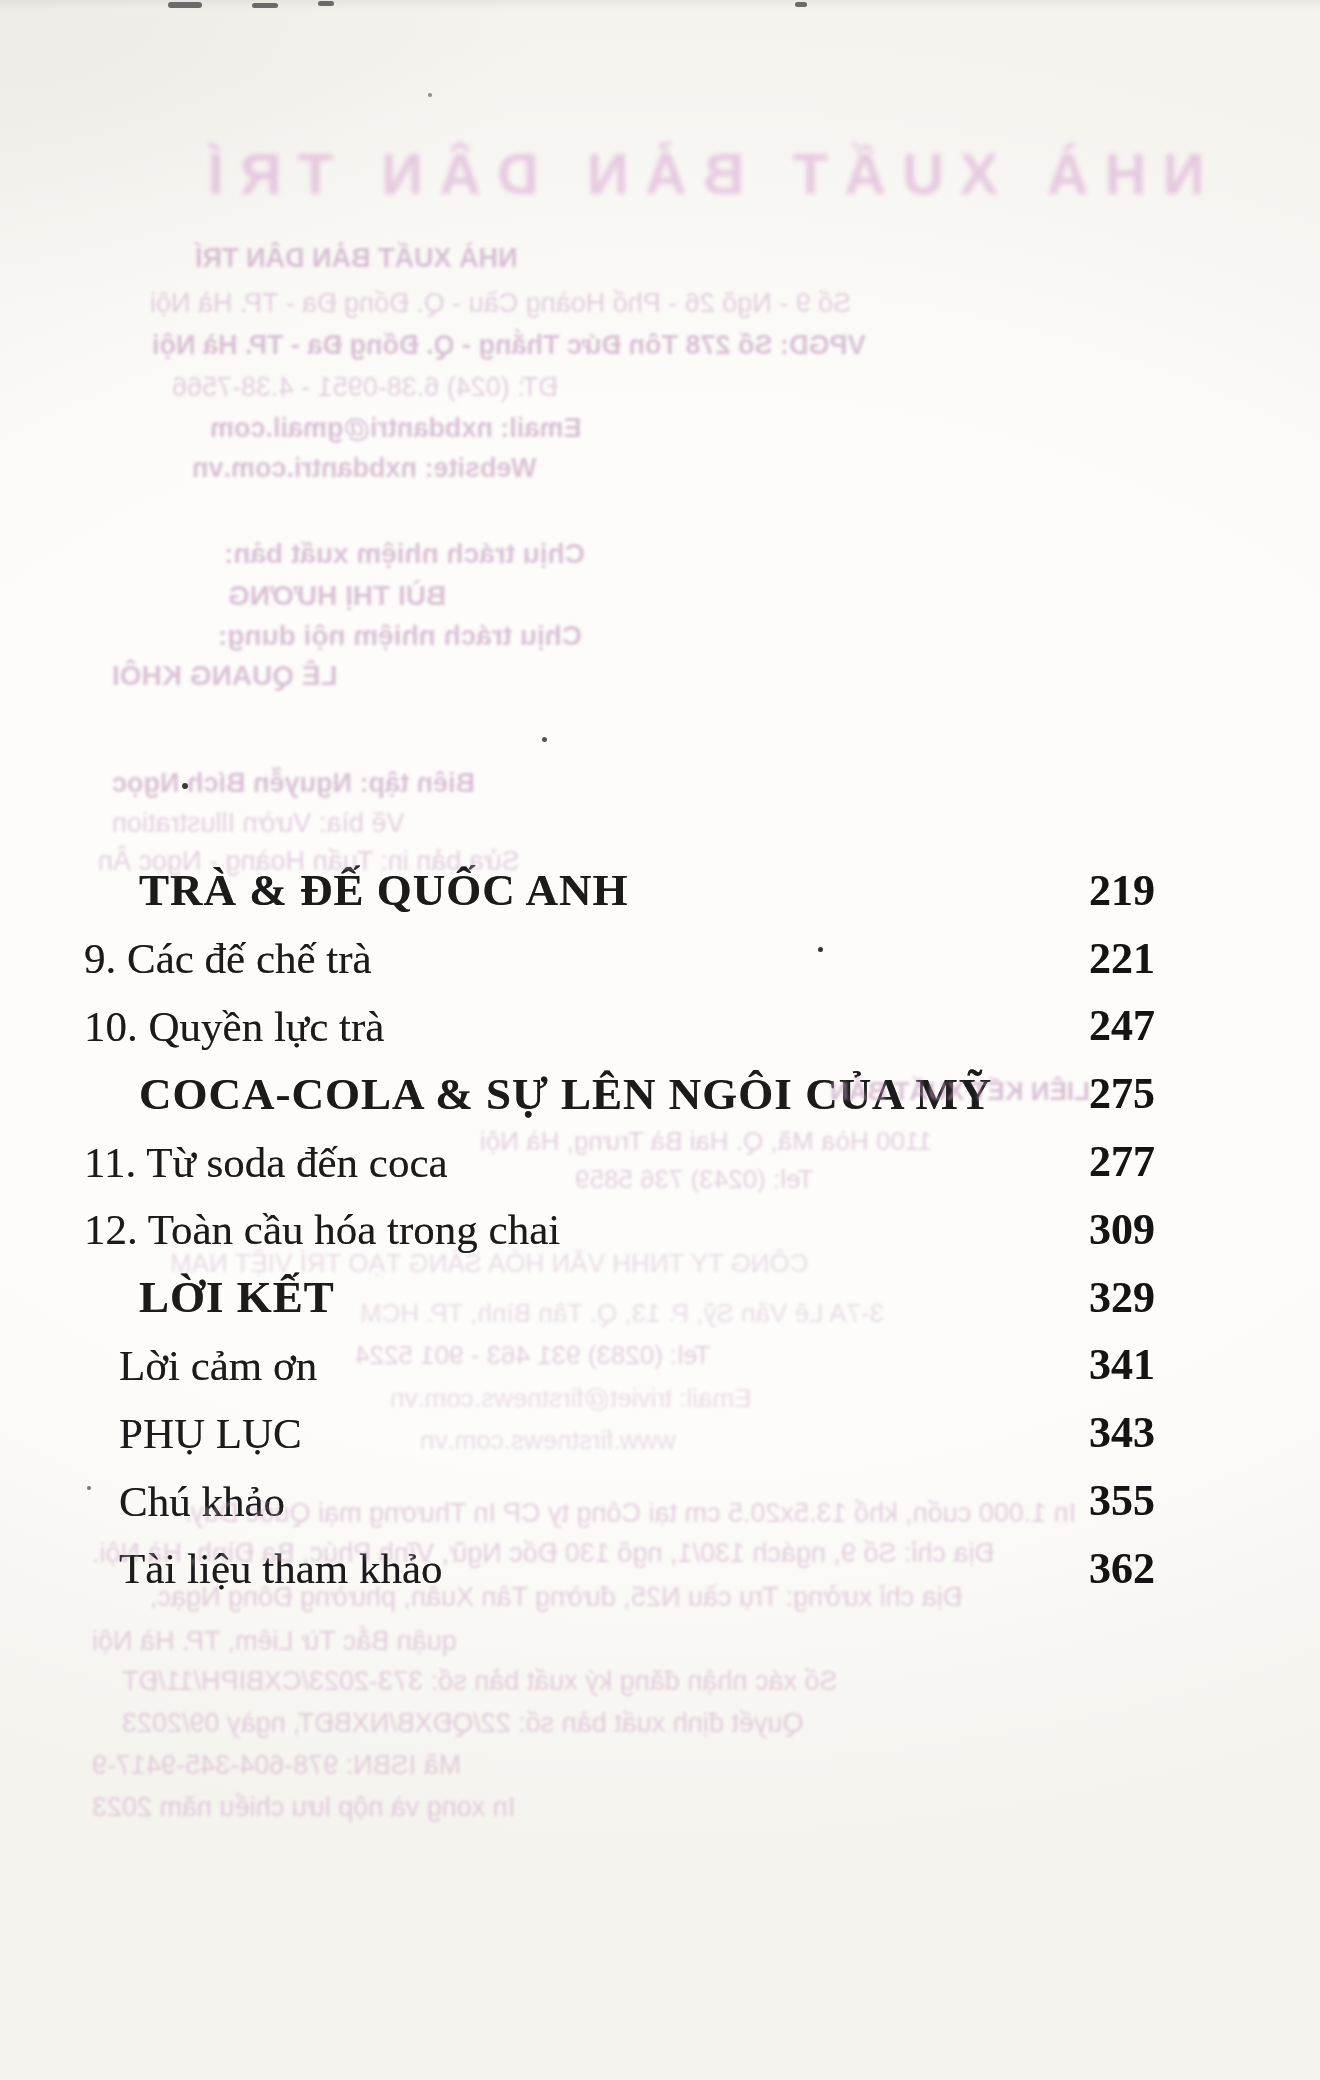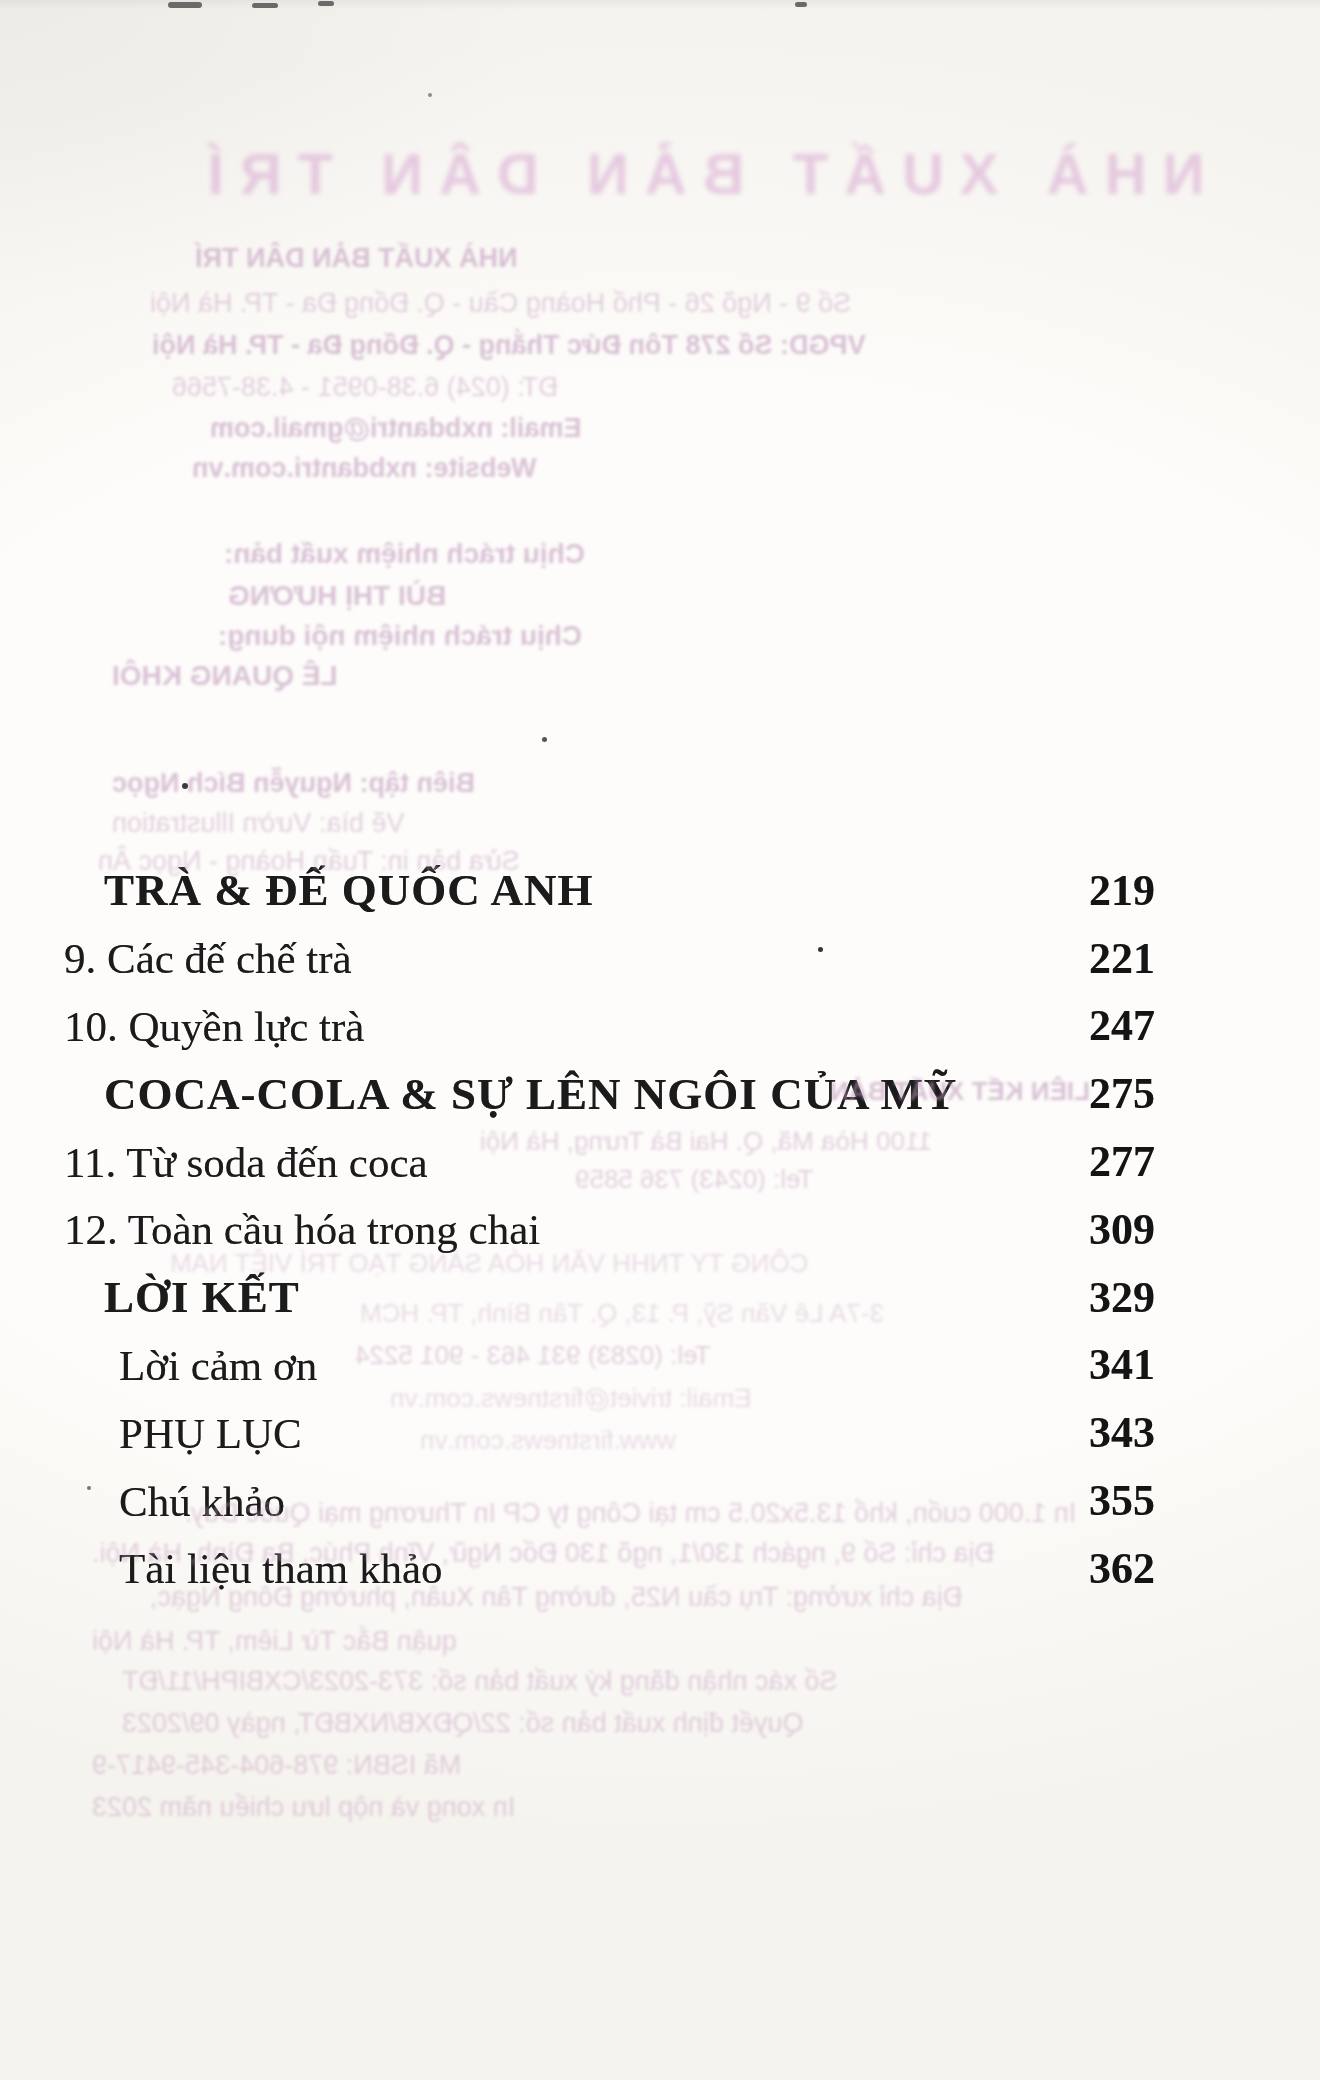--- a/index.html
+++ b/index.html
@@ -13,22 +13,22 @@
     font-family:"Liberation Serif", serif;
   }
 
   
   .toc{position:absolute;left:0;top:857px;right:0;}
   .toc-row{height:67.8px;display:flex;align-items:center;position:relative;}
   .toc-row .lbl{
     color:#1b1b1b;font-size:43px;line-height:1;white-space:nowrap;
     padding-left:119px;text-shadow:0 0 .6px rgba(20,20,20,.55);
   }
-  .toc-row.heading .lbl{font-weight:bold;font-size:45px;letter-spacing:1px;padding-left:104px;}
-  .toc-row.item .lbl{padding-left:64px;}
+  .toc-row.heading .lbl{font-weight:bold;font-size:45px;letter-spacing:1px;padding-left:104px;margin-left:35px;}
+  .toc-row.item .lbl{padding-left:84px;}
   .toc-row .pg{
     position:absolute;right:165px;top:50%;transform:translateY(-50%);
     color:#141414;font-size:44px;font-weight:bold;line-height:1;
     text-shadow:0 0 .5px rgba(20,20,20,.4);
   }
 
   
   .bleed{
     position:absolute;white-space:nowrap;
     font-family:"Liberation Sans", sans-serif;

